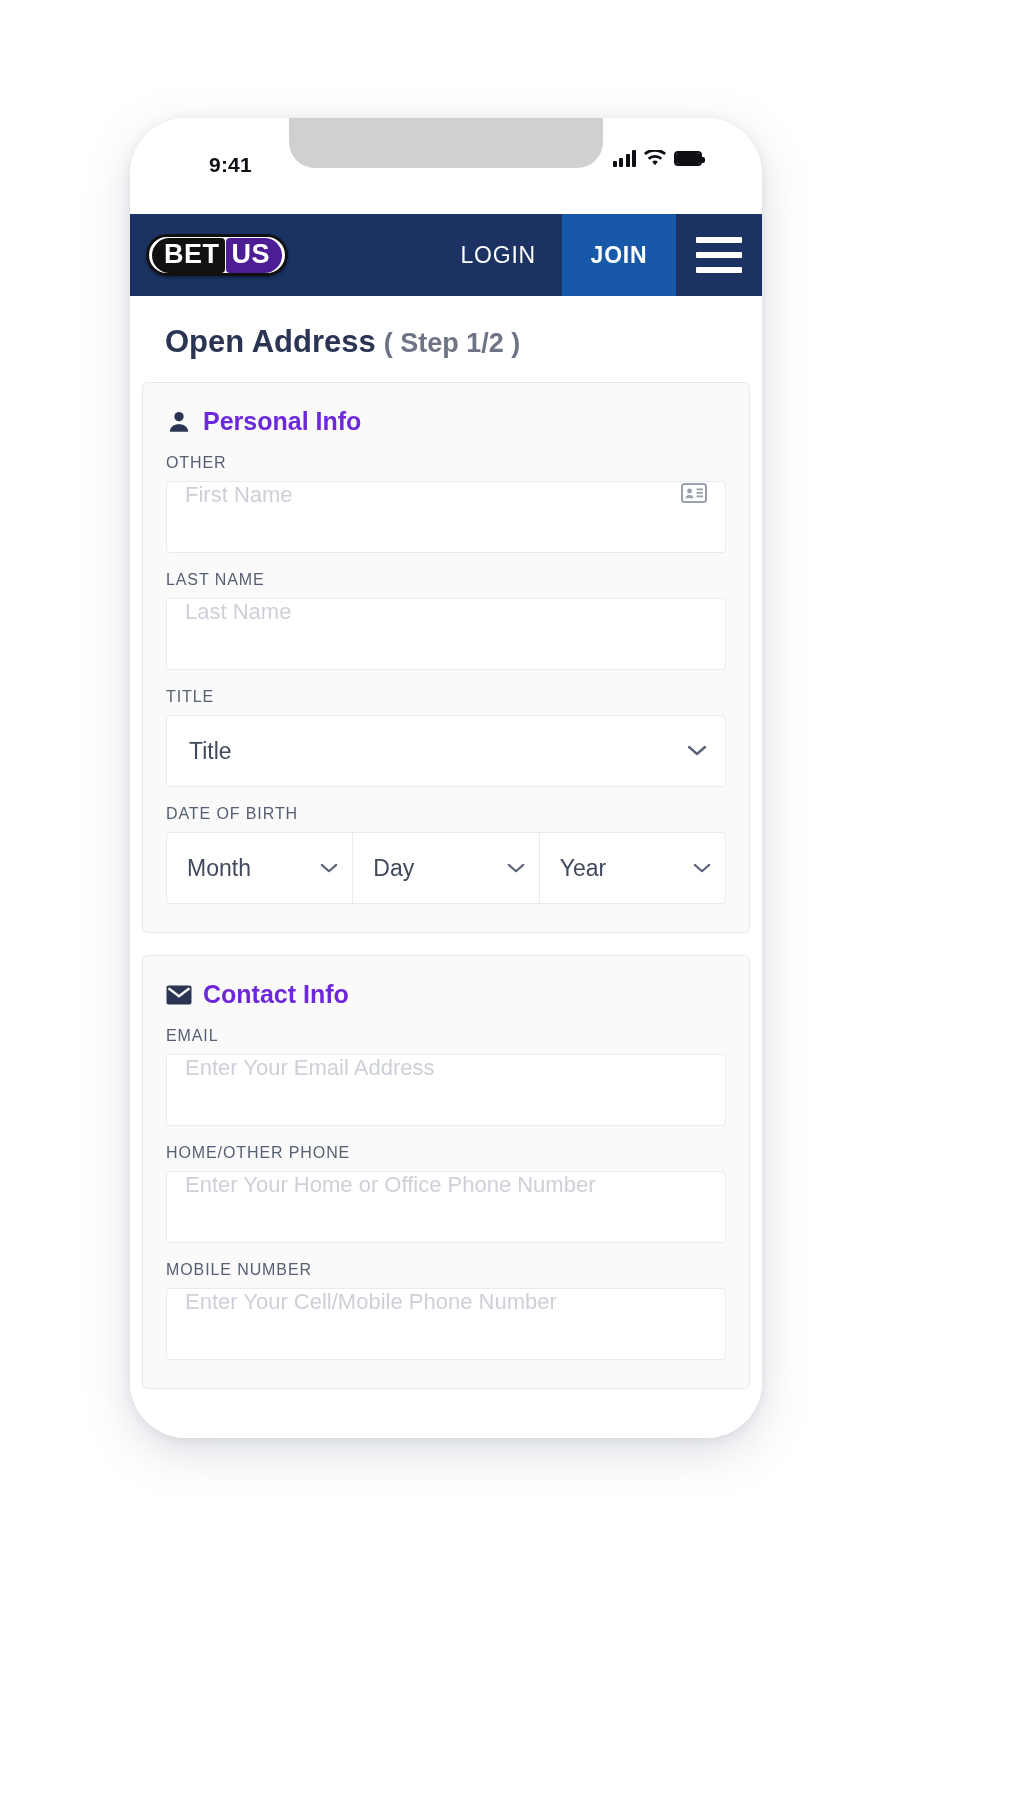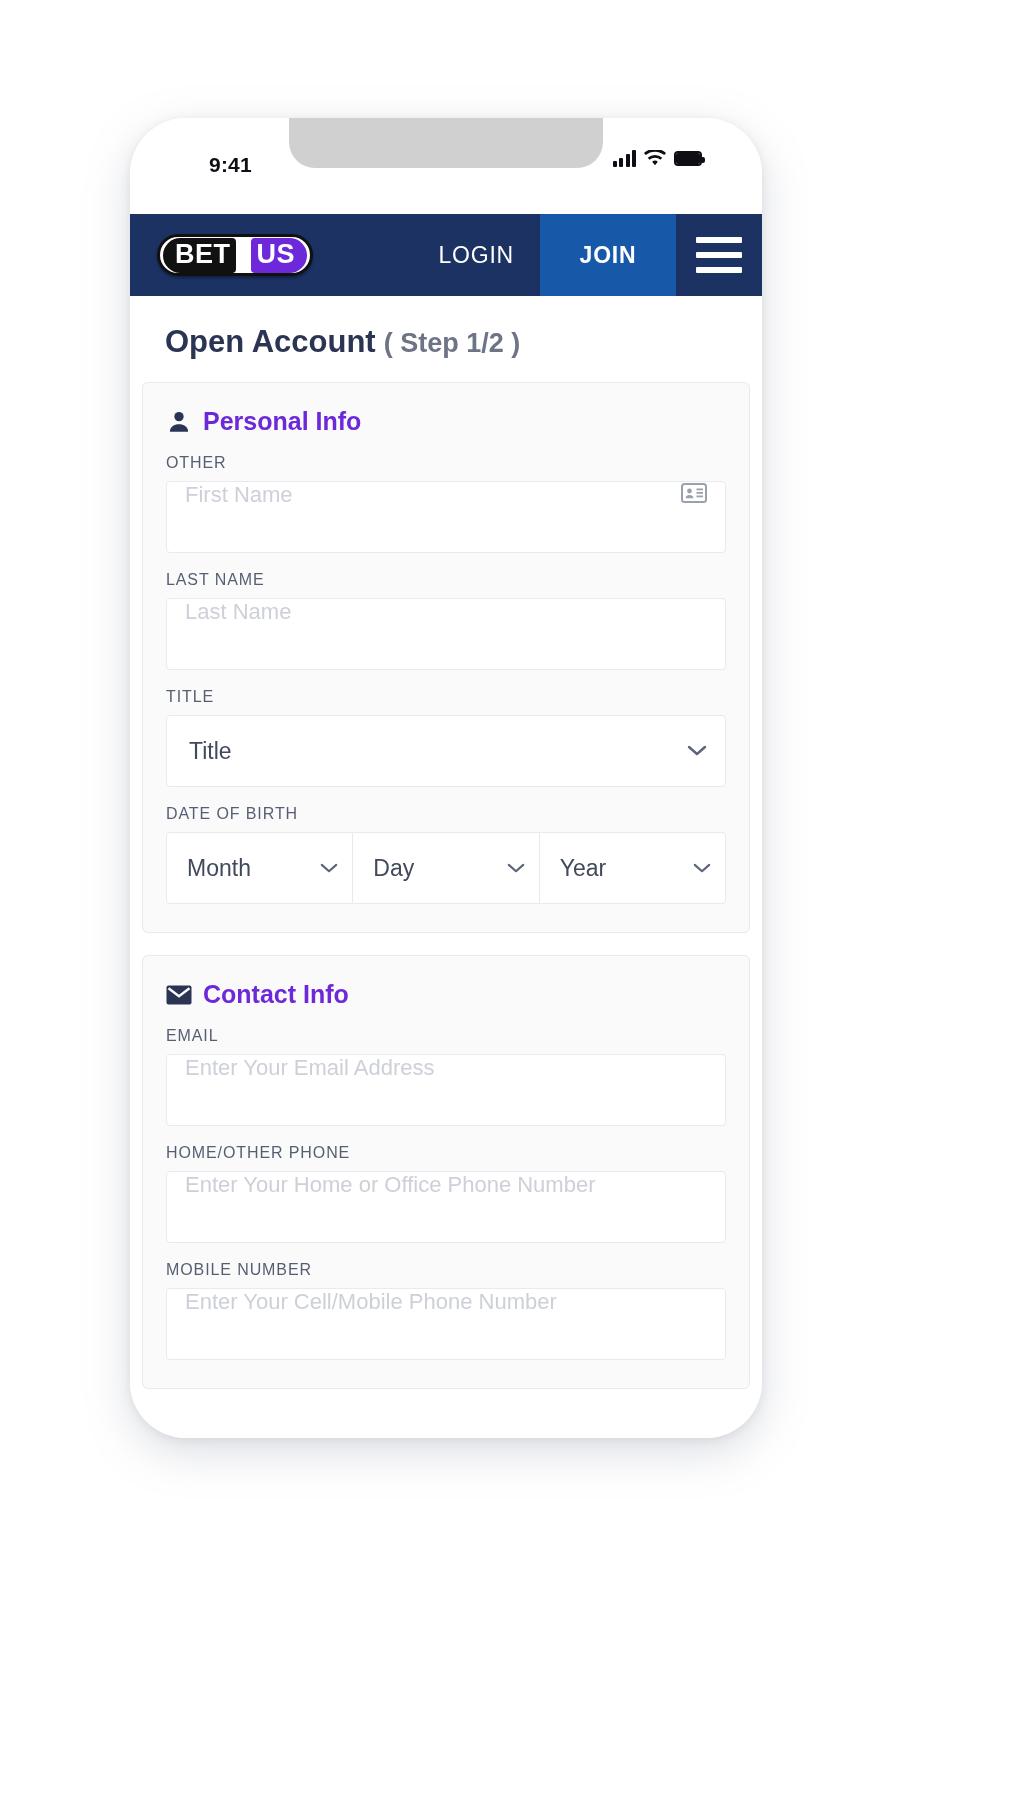--- a/index.html
+++ b/index.html
@@ -87,21 +87,21 @@
   
   .app-header {
     display: flex;
     align-items: stretch;
     height: 82px;
     background: #1b3263;
   }
   .logo-wrap {
     display: flex;
     align-items: center;
-    padding-left: 27px;
+    padding-left: 16px;
     flex: 1;
   }
   .logo {
     display: flex;
     align-items: center;
     height: 42px;
     background: #ffffff;
     border: 3px solid #111111;
     border-radius: 21px;
     padding: 0 3px;
@@ -115,40 +115,40 @@
     -webkit-text-stroke: 0.6px #111111;
   }
   .logo-bet {
     background: #111111;
     color: #ffffff;
     -webkit-text-stroke: 0px;
     border-radius: 18px 4px 4px 18px;
     padding: 1px 5px 3px 12px;
   }
   .logo-us {
-    background: #6d28d9;
+    background: #4c1d95;
     color: #ffffff;
     -webkit-text-stroke: 0px;
     border-radius: 4px 18px 18px 4px;
     padding: 1px 12px 3px 6px;
-    margin-left: 15px;
+    margin-left: 1px;
   }
   .login-btn {
     display: flex;
     align-items: center;
     padding: 0 26px;
     color: #ffffff;
     font-size: 23px;
     letter-spacing: 0.8px;
   }
   .join-btn {
     display: flex;
     align-items: center;
     justify-content: center;
-    width: 136px;
+    width: 114px;
     background: #1759a8;
     color: #ffffff;
     font-size: 23px;
     font-weight: bold;
     letter-spacing: 0.8px;
   }
   .burger-btn {
     display: flex;
     flex-direction: column;
     align-items: center;
@@ -294,21 +294,21 @@
     <div class="burger-btn">
       <span></span>
         <span></span>
         <span></span>
     </div>
   </div>
 
   <div class="page-body">
 
     <div class="page-title">
-      <span class="bold">Open Account</span>
+      <span class="bold">Open Address</span>
       <span class="step">( Step 1/2 )</span>
     </div>
 
     <div class="card">
       <div class="card-title">
         <svg width="26" height="26" viewBox="0 0 24 24">
           <circle cx="12" cy="7" r="4.3" fill="#2b3553"></circle>
           <path d="M3.6 21c0-4.6 3.8-7 8.4-7s8.4 2.4 8.4 7z" fill="#2b3553"></path>
         </svg>
         <span>Personal Info</span>

